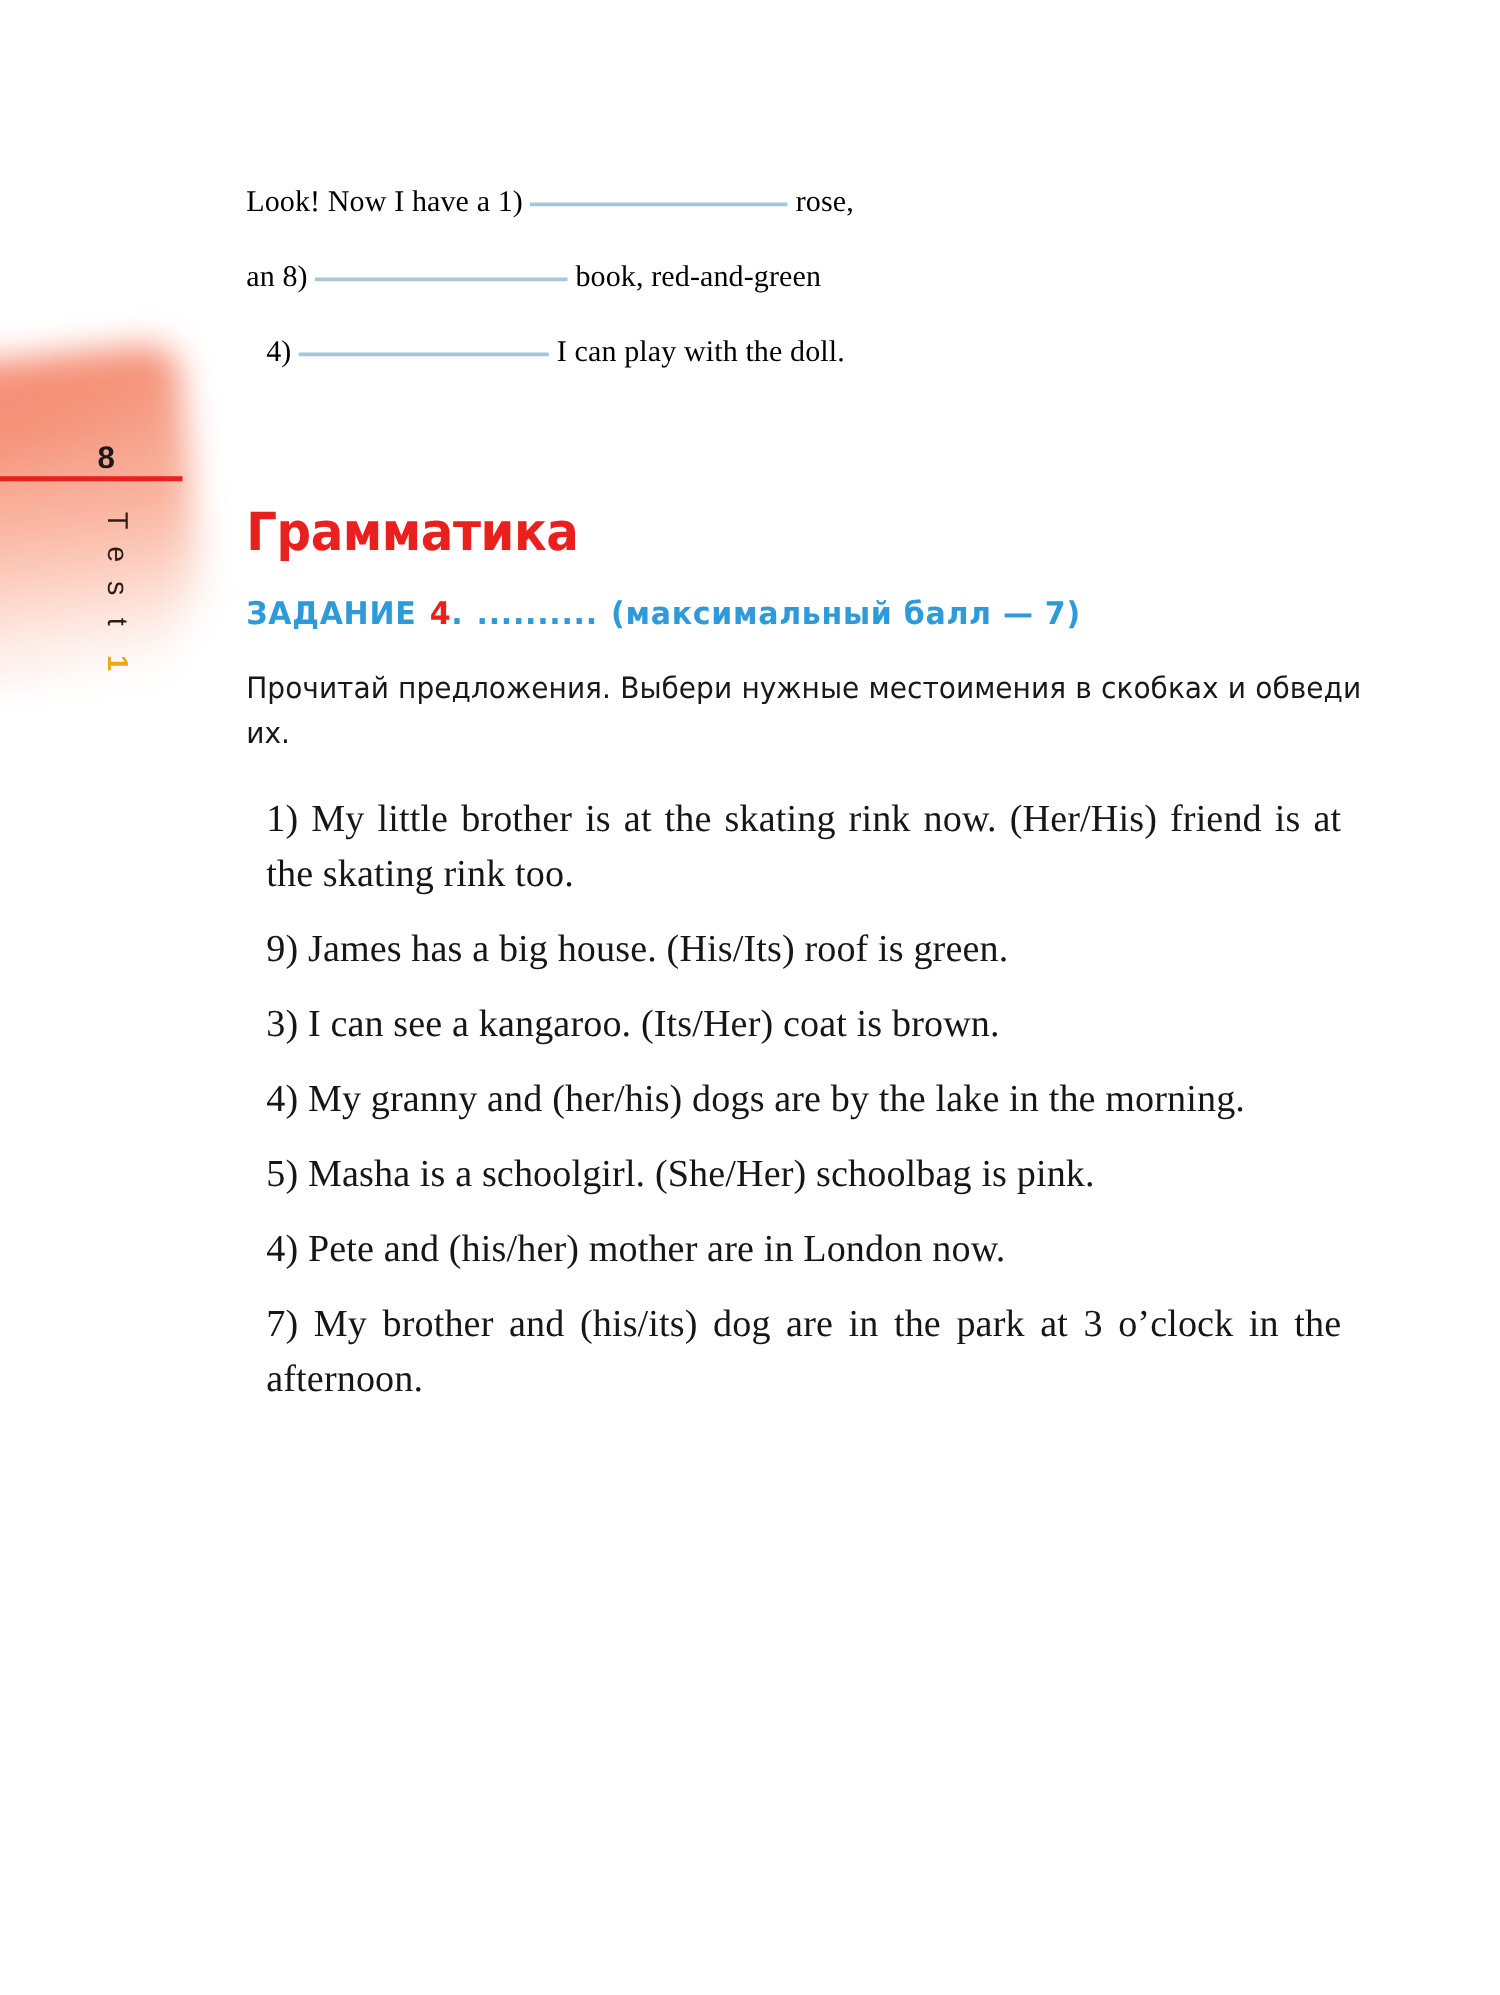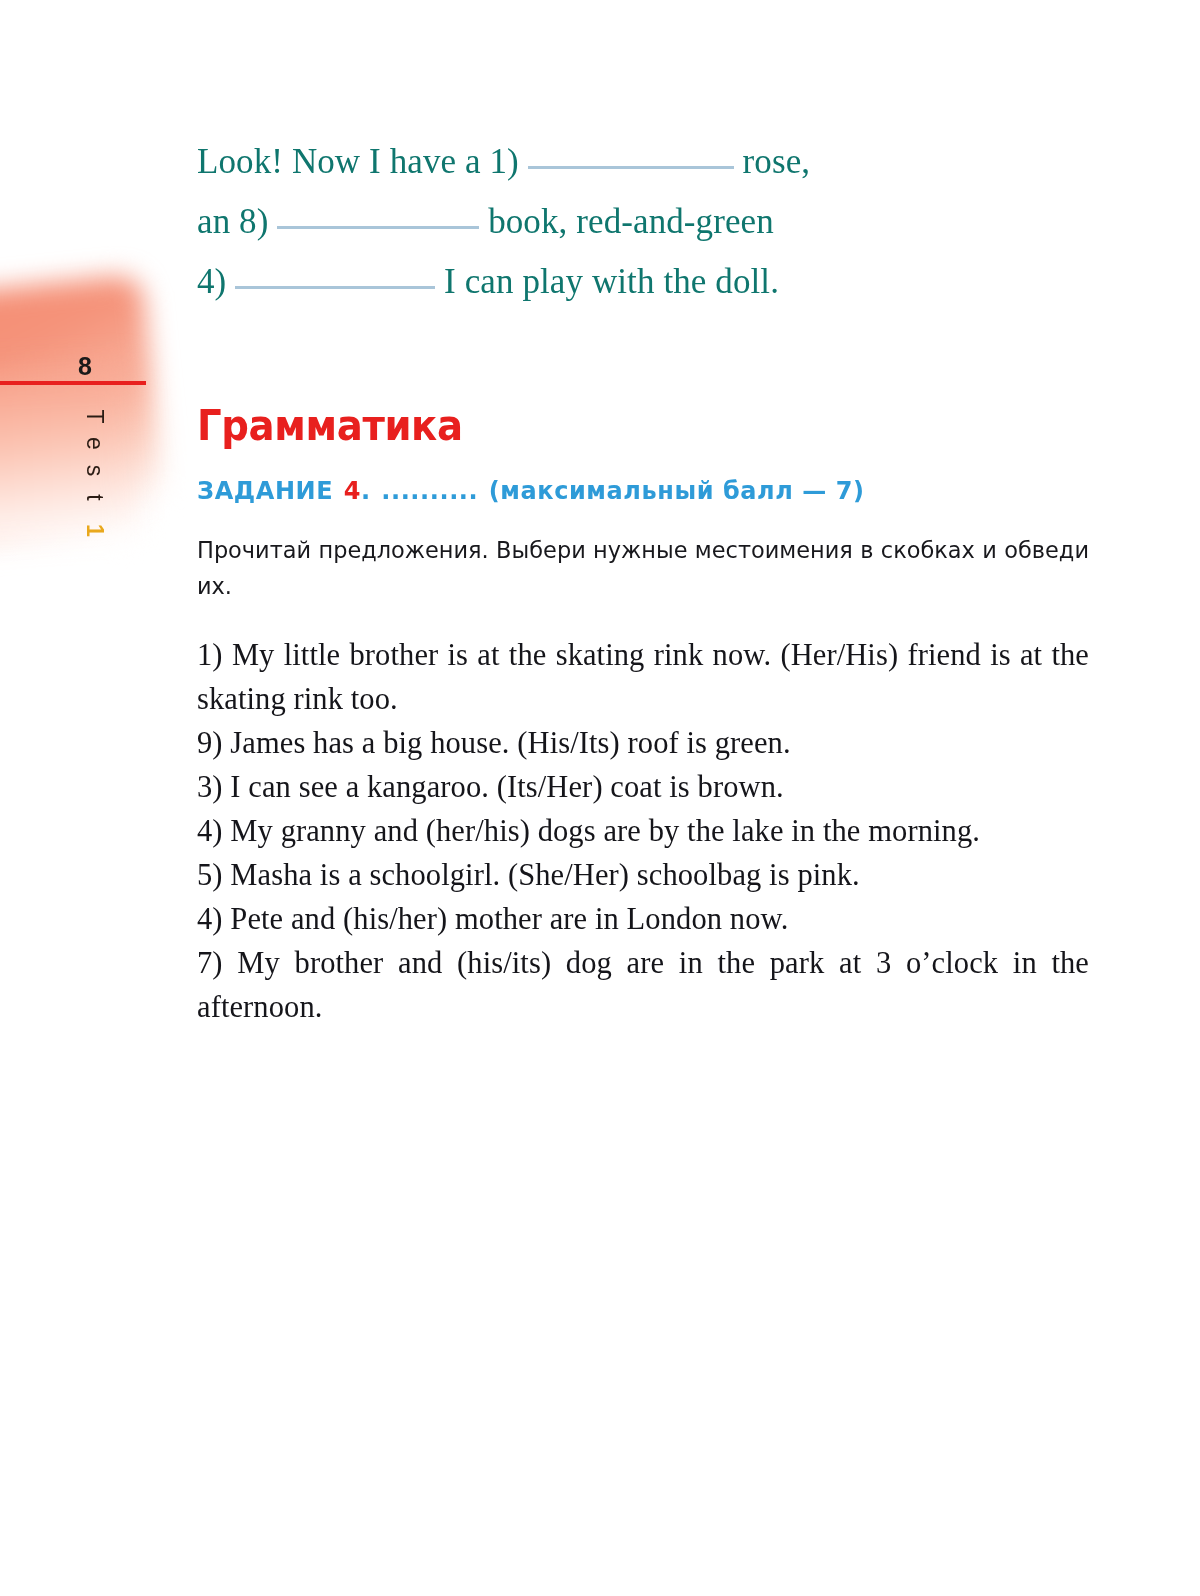--- a/index.html
+++ b/index.html
@@ -94,28 +94,28 @@
   .content {
     position: absolute;
     left: 197px;
     top: 0;
     width: 892px;
   }
 
   
   .cloze {
     margin-top: 132px;
-    font-size: 35px;
+    font-size: 24px;
     line-height: 60px;
-    color: #0f766e;
+    color: #000000;
     text-align: justify;
     text-align-last: left;
     letter-spacing: 0.1px;
   }
-  .cloze .lastline { text-align: center; }
+  .cloze .lastline { text-align: center; margin-left: 16px; }
 
   .blank {
     display: inline-block;
     border-bottom: 3px solid #a9c5d9;
     vertical-align: 4px;
   }
   .blank.b1 { width: 206px; }
   .blank.b2 { width: 202px; }
   .blank.b3 { width: 202px; }
   .blank.b4 { width: 200px; }
@@ -165,21 +165,21 @@
   
   .exercises {
     margin-top: 29px;
     font-size: 30.5px;
     line-height: 44px;
     color: #15151a;
   }
   .exercise-item {
     text-align: justify;
     text-align-last: left;
-    margin: 0;
+    margin: 16px;
     letter-spacing: 0.1px;
   }
 </style>
 </head>
 <body>
 
 <div class="side-tab">
   <div class="side-tab-blob"></div>
   <div class="side-tab-blob2"></div>
 </div>

